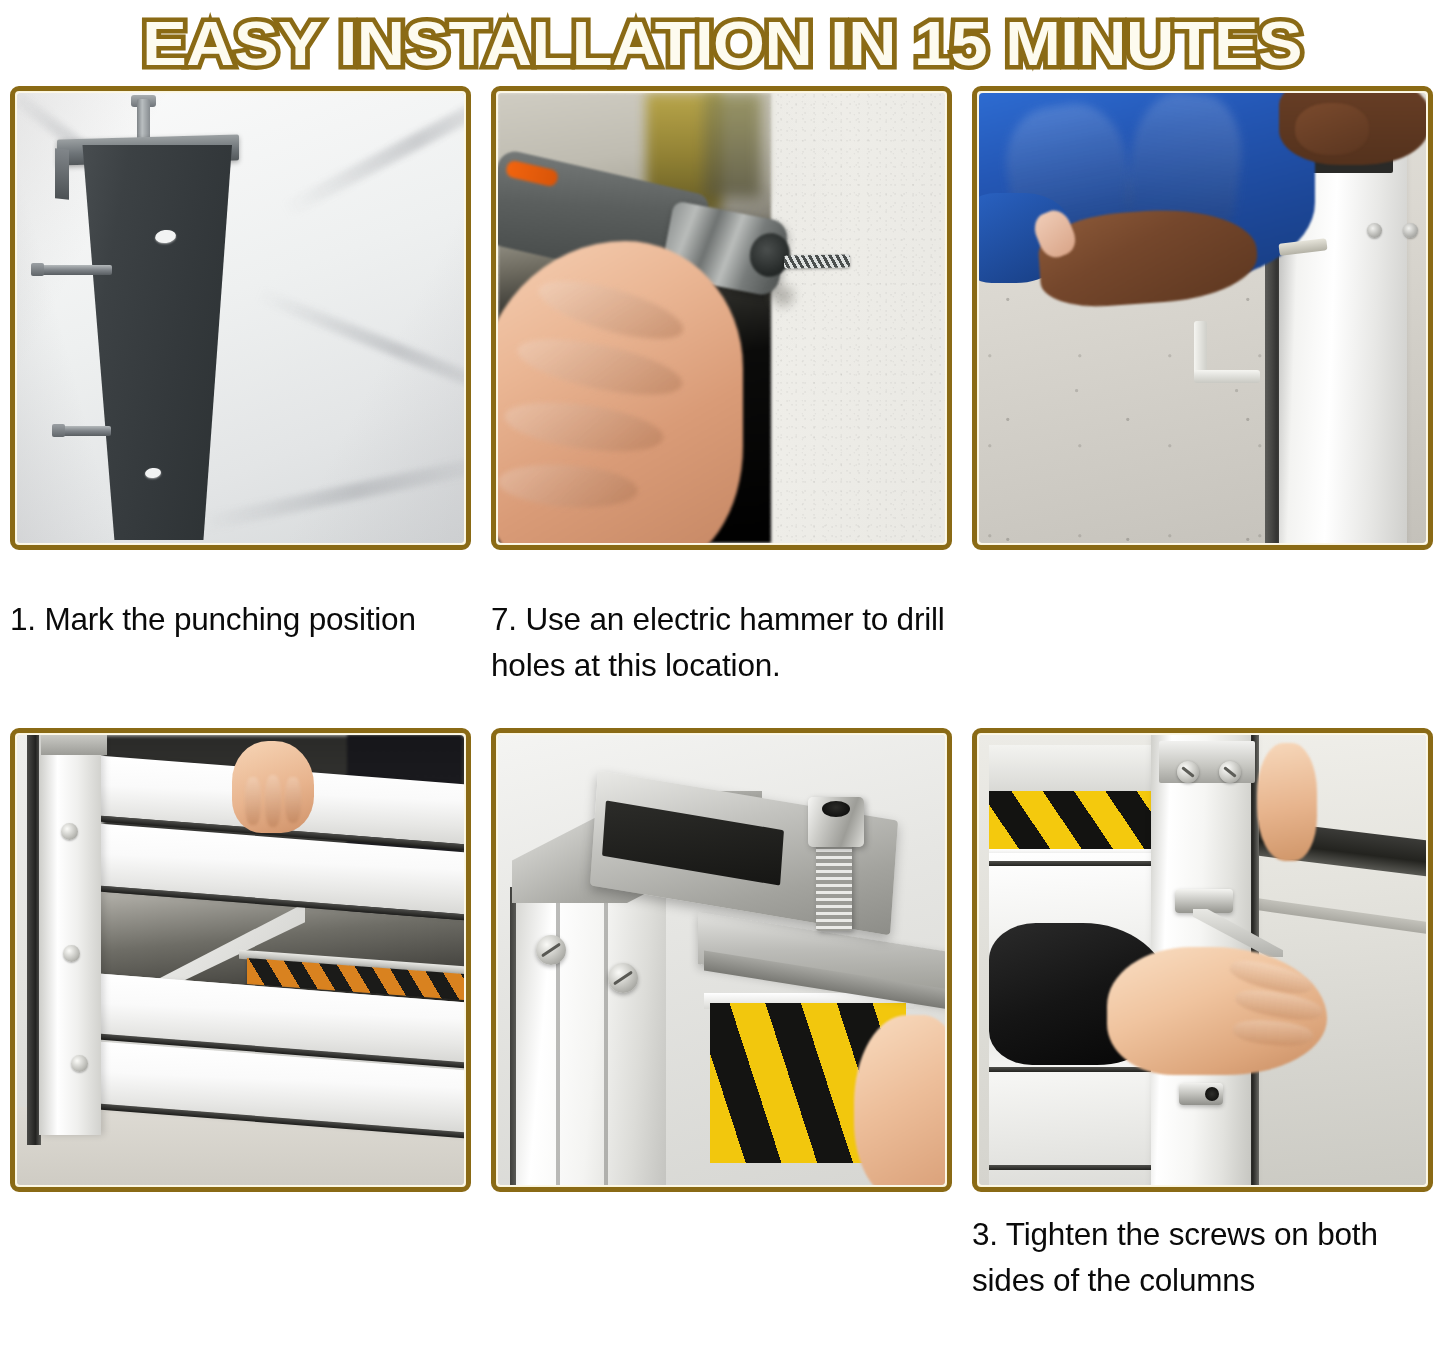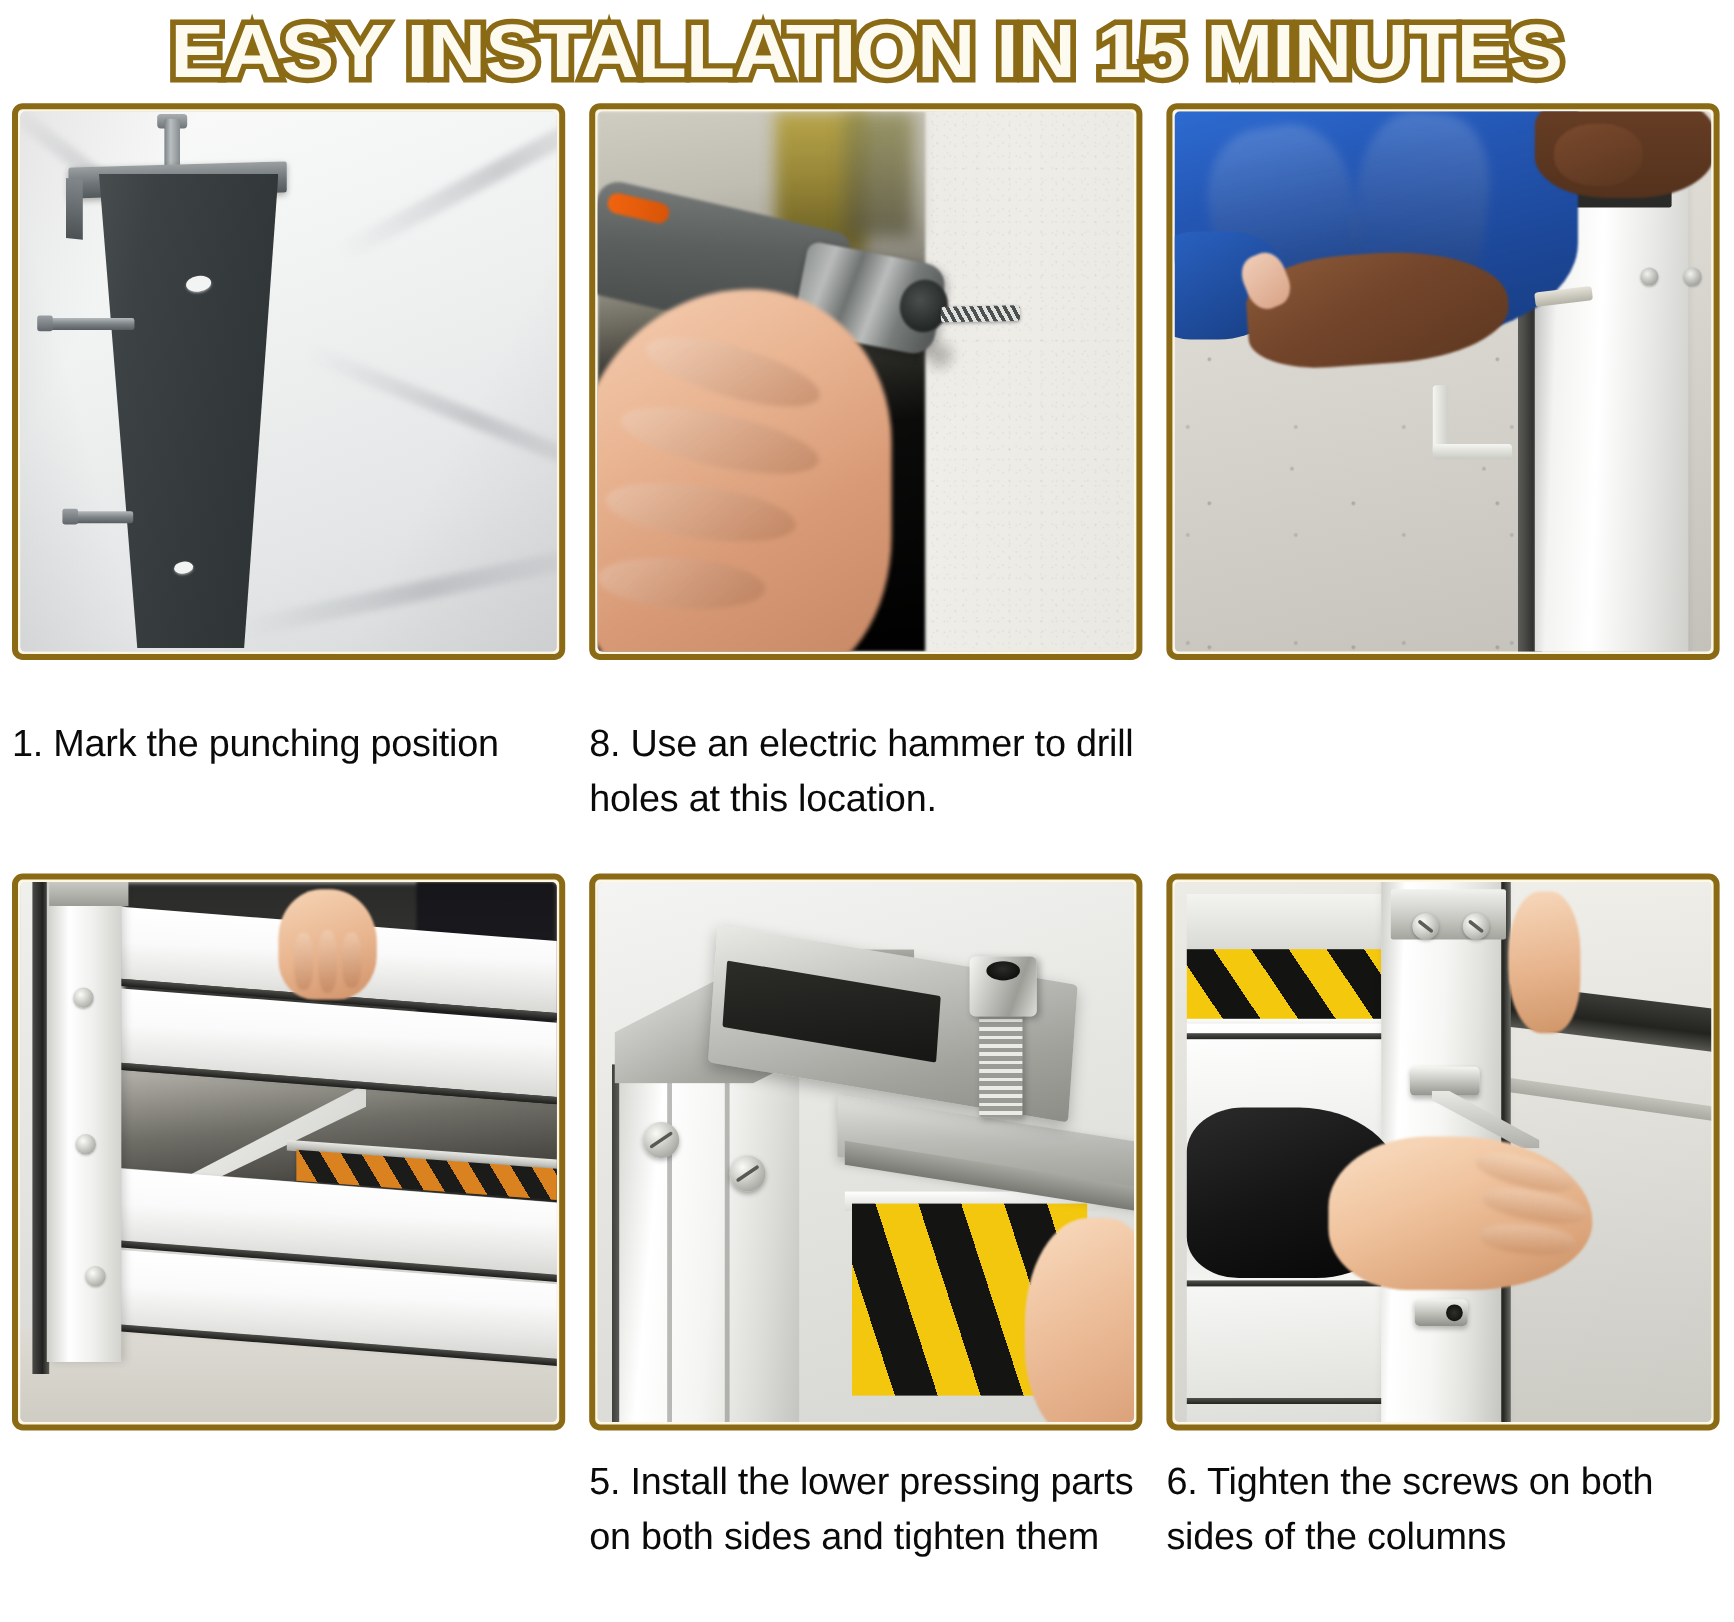--- a/index.html
+++ b/index.html
@@ -865,21 +865,21 @@
           <div class="p2-chuck-tip"></div>
           <div class="p2-dust"></div>
           <div class="p2-bit"></div>
           <div class="p2-hand"></div>
           <div class="p2-finger f1"></div>
           <div class="p2-finger f2"></div>
           <div class="p2-finger f3"></div>
           <div class="p2-finger f4"></div>
         </div>
       </div>
-      <div class="caption">8. Use an electric hammer to drill holes at this location.</div>
+      <div class="caption">7. Use an electric hammer to drill holes at this location.</div>
     </div>
 
     <div class="cell">
       <div class="frame">
         <div class="photo">
           <div class="p3-floor"></div>
           <div class="p3-post-dark"></div>
           <div class="p3-post"></div>
           <div class="p3-post-top"></div>
           <div class="p3-post-black"></div>
@@ -955,21 +955,20 @@
           <div class="p5-bracket-top"></div>
           <div class="p5-plate"></div>
           <div class="p5-slot"></div>
           <div class="p5-bolt-thread"></div>
           <div class="p5-bolt-head"></div>
           <div class="p5-bolt-hex"></div>
           <div class="p5-screw a"></div>
           <div class="p5-screw b"></div>
         </div>
       </div>
-      <div class="caption">5. Install the lower pressing parts on both sides and tighten them</div>
     </div>
 
     <div class="cell">
       <div class="frame">
         <div class="photo">
           <div class="p6-bg"></div>
           <div class="p6-wallR"></div>
           <div class="p6-skirt"></div>
           <div class="p6-floorline"></div>
           <div class="p6-hazard-top"></div>
@@ -988,17 +987,17 @@
           <div class="p6-boltA"></div>
           <div class="p6-boltB"></div>
           <div class="p6-allen"></div>
           <div class="p6-sleeve"></div>
           <div class="p6-hand"></div>
           <div class="p6-hand-f a"></div>
           <div class="p6-hand-f b"></div>
           <div class="p6-hand-f c"></div>
         </div>
       </div>
-      <div class="caption">6. Tighten the screws on both sides of the columns</div>
+      <div class="caption">3. Tighten the screws on both sides of the columns</div>
     </div>
 
   </div>
 </div>
 
 </body></html>

